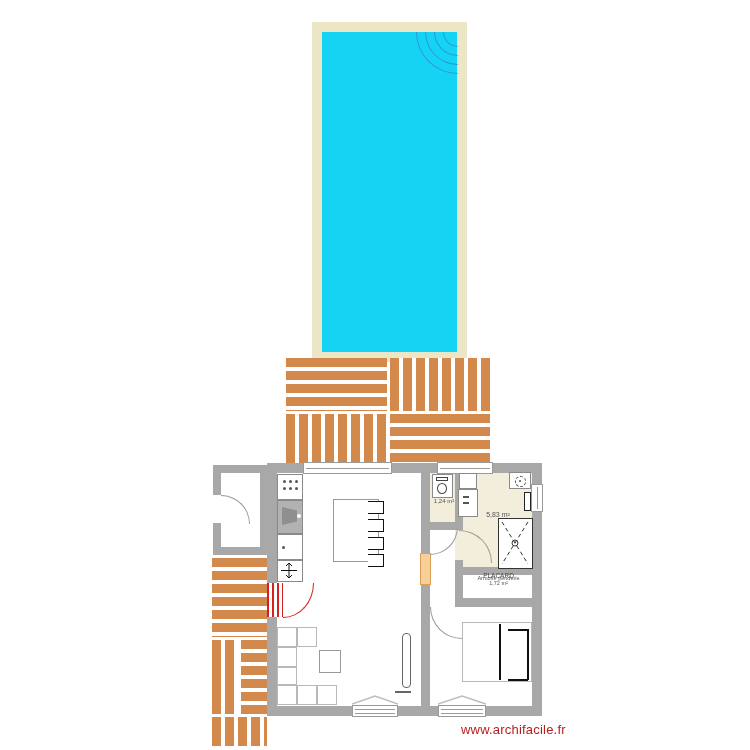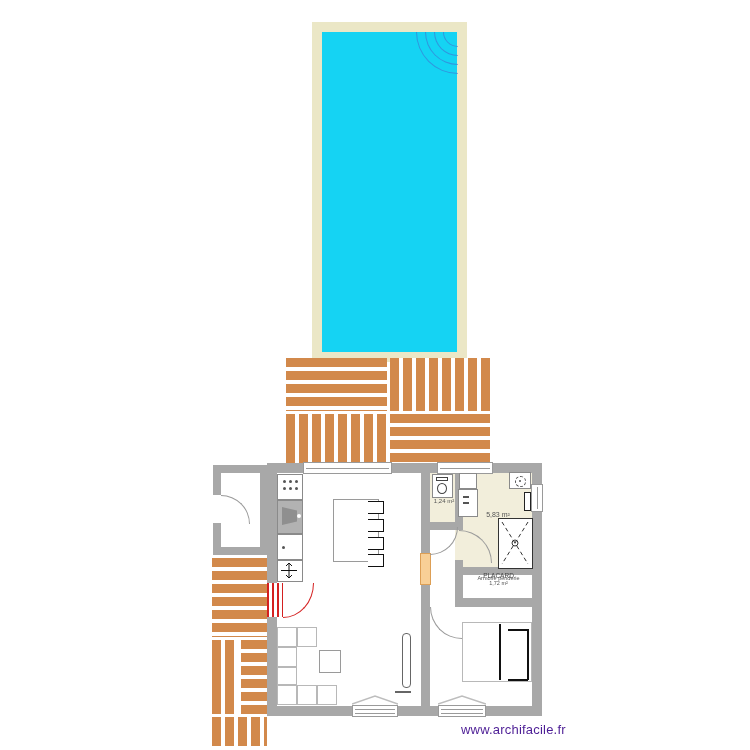--- a/index.html
+++ b/index.html
@@ -23,21 +23,21 @@
             border-top:none;border-right:none;border-radius:0 0 0 100%;}
   .furn{position:absolute;background:#fff;border:1.5px solid #8a8a8a;box-sizing:border-box;}
   .sofa-sq{position:absolute;background:#fff;border:1.5px solid #b8b8b8;box-sizing:border-box;}
   .blackline{position:absolute;background:#111;}
   .tinytext{position:absolute;color:#555;font-size:6.5px;line-height:7px;white-space:nowrap;}
   .window-h{position:absolute;background:#fff;border:1px solid #9a9a9a;box-sizing:border-box;}
   .window-line-h{position:absolute;left:2px;right:2px;height:1px;background:#9a9a9a;}
   .window-line-v{position:absolute;top:2px;bottom:2px;width:1px;background:#9a9a9a;}
   .placard-text{position:absolute;left:455px;top:573px;width:87px;text-align:center;color:#444;}
   .placard-text div{line-height:6px;}
-  #watermark{position:absolute;left:461px;top:722px;font-size:13px;color:#4c1d95;letter-spacing:.2px;}
+  #watermark{position:absolute;left:461px;top:722px;font-size:13px;color:#b91c1c;letter-spacing:.2px;}
   .chair{position:absolute;background:#fff;border:1.5px solid #111;border-left:none;box-sizing:border-box;}
   .dash-circle{position:absolute;border:1px dashed #555;border-radius:50%;}
   .dot{position:absolute;background:#555;border-radius:50%;}
 </style>
 </head>
 <body>
 
 <div id="canvas">
 
   <div class="abs" style="left:312px;top:22px;width:155px;height:340px;background:#ebe7c6;">

